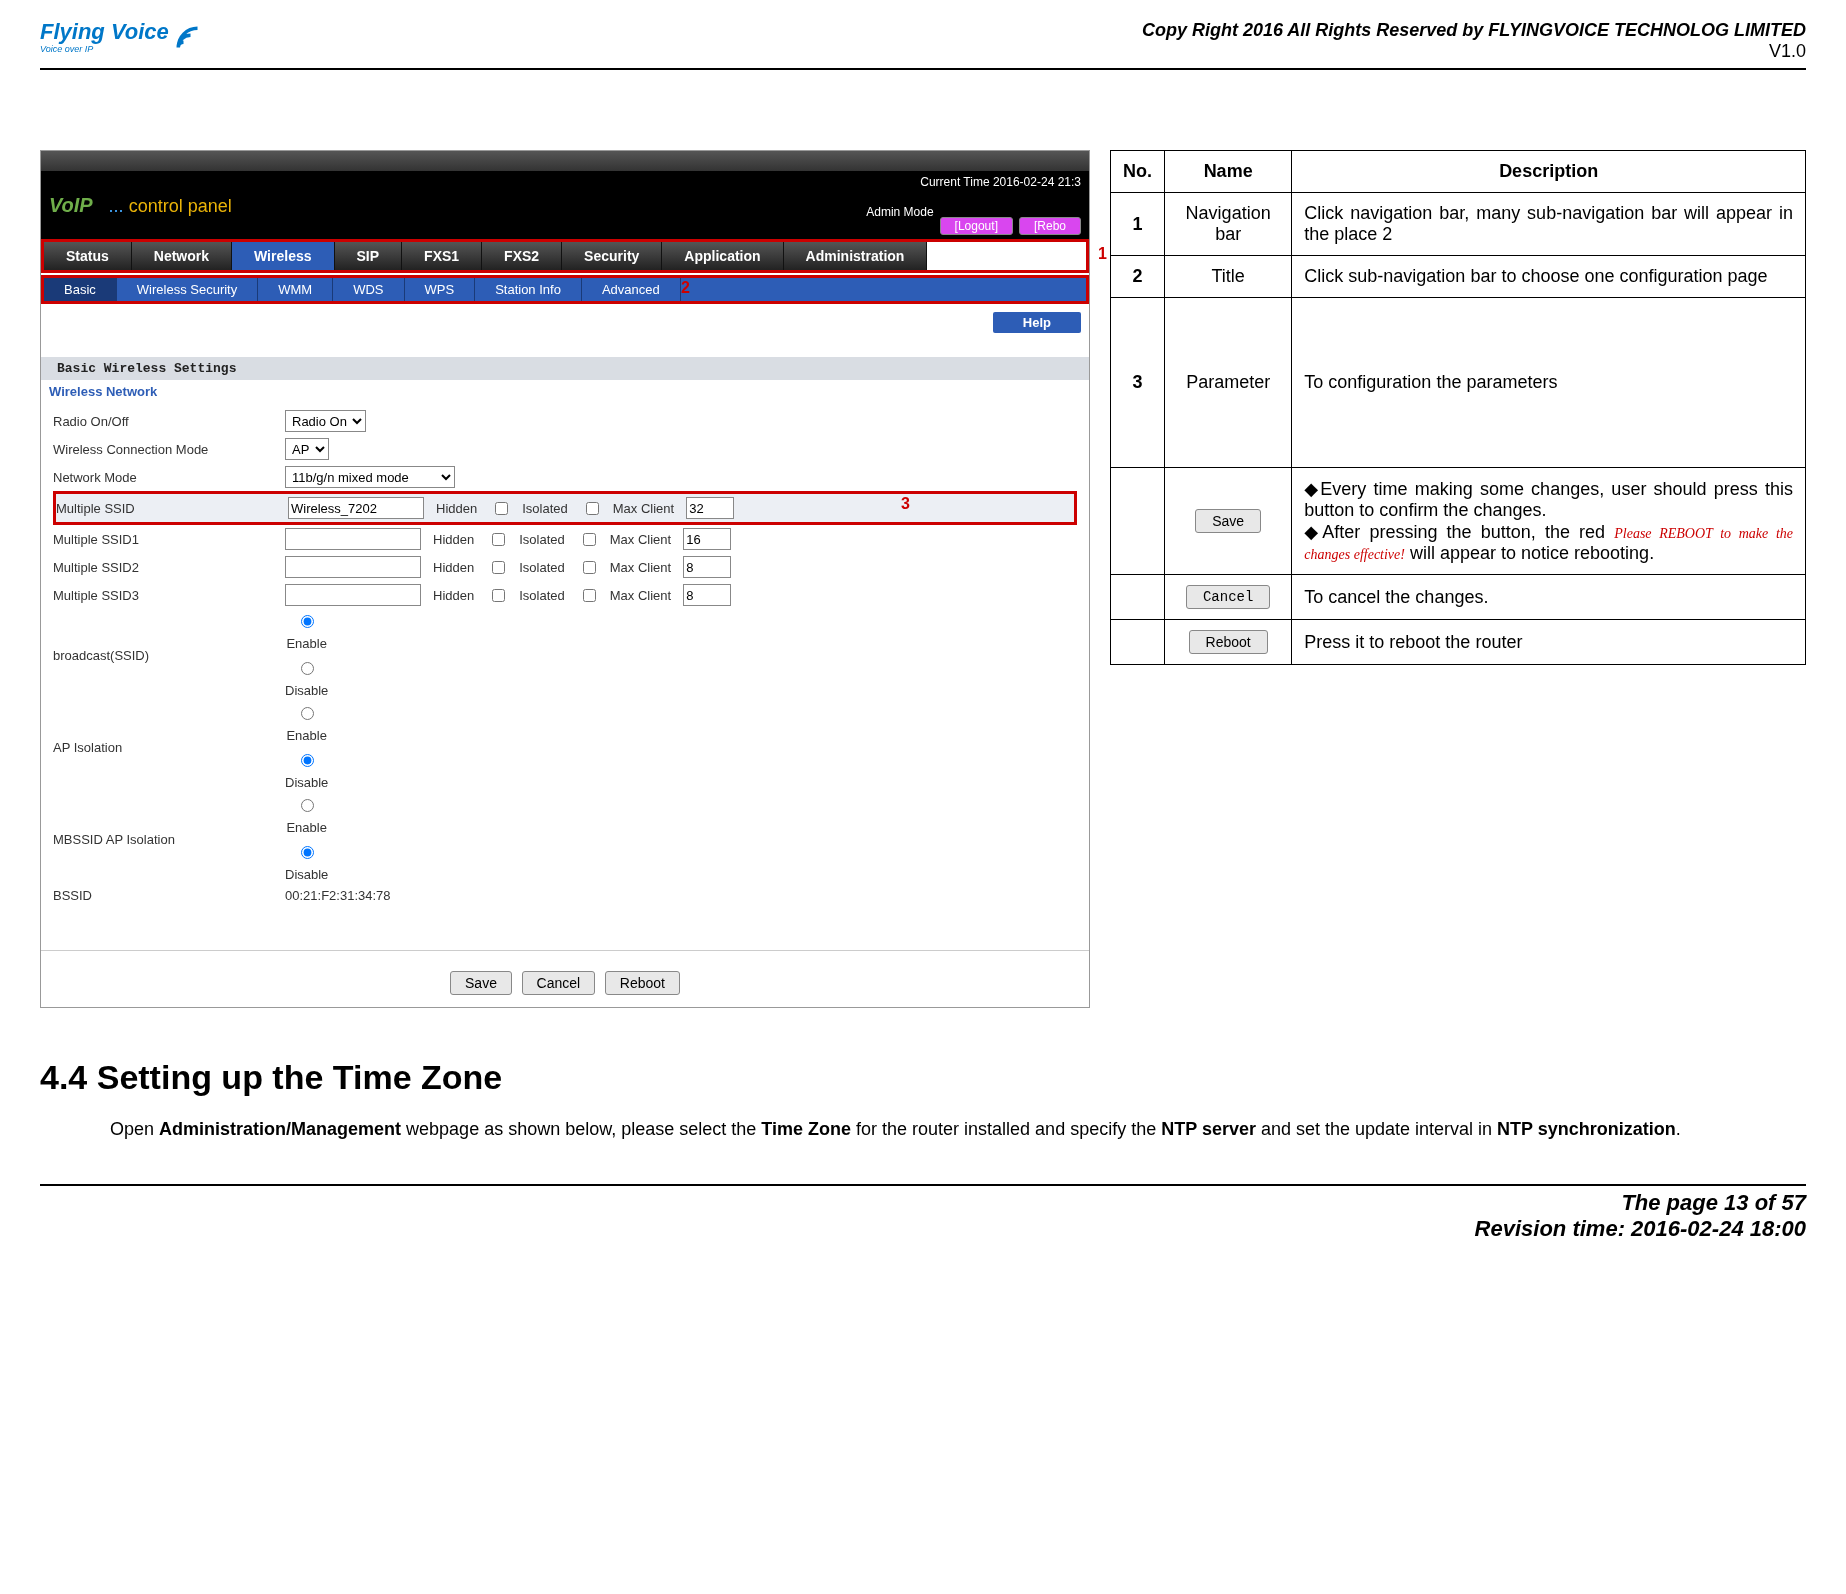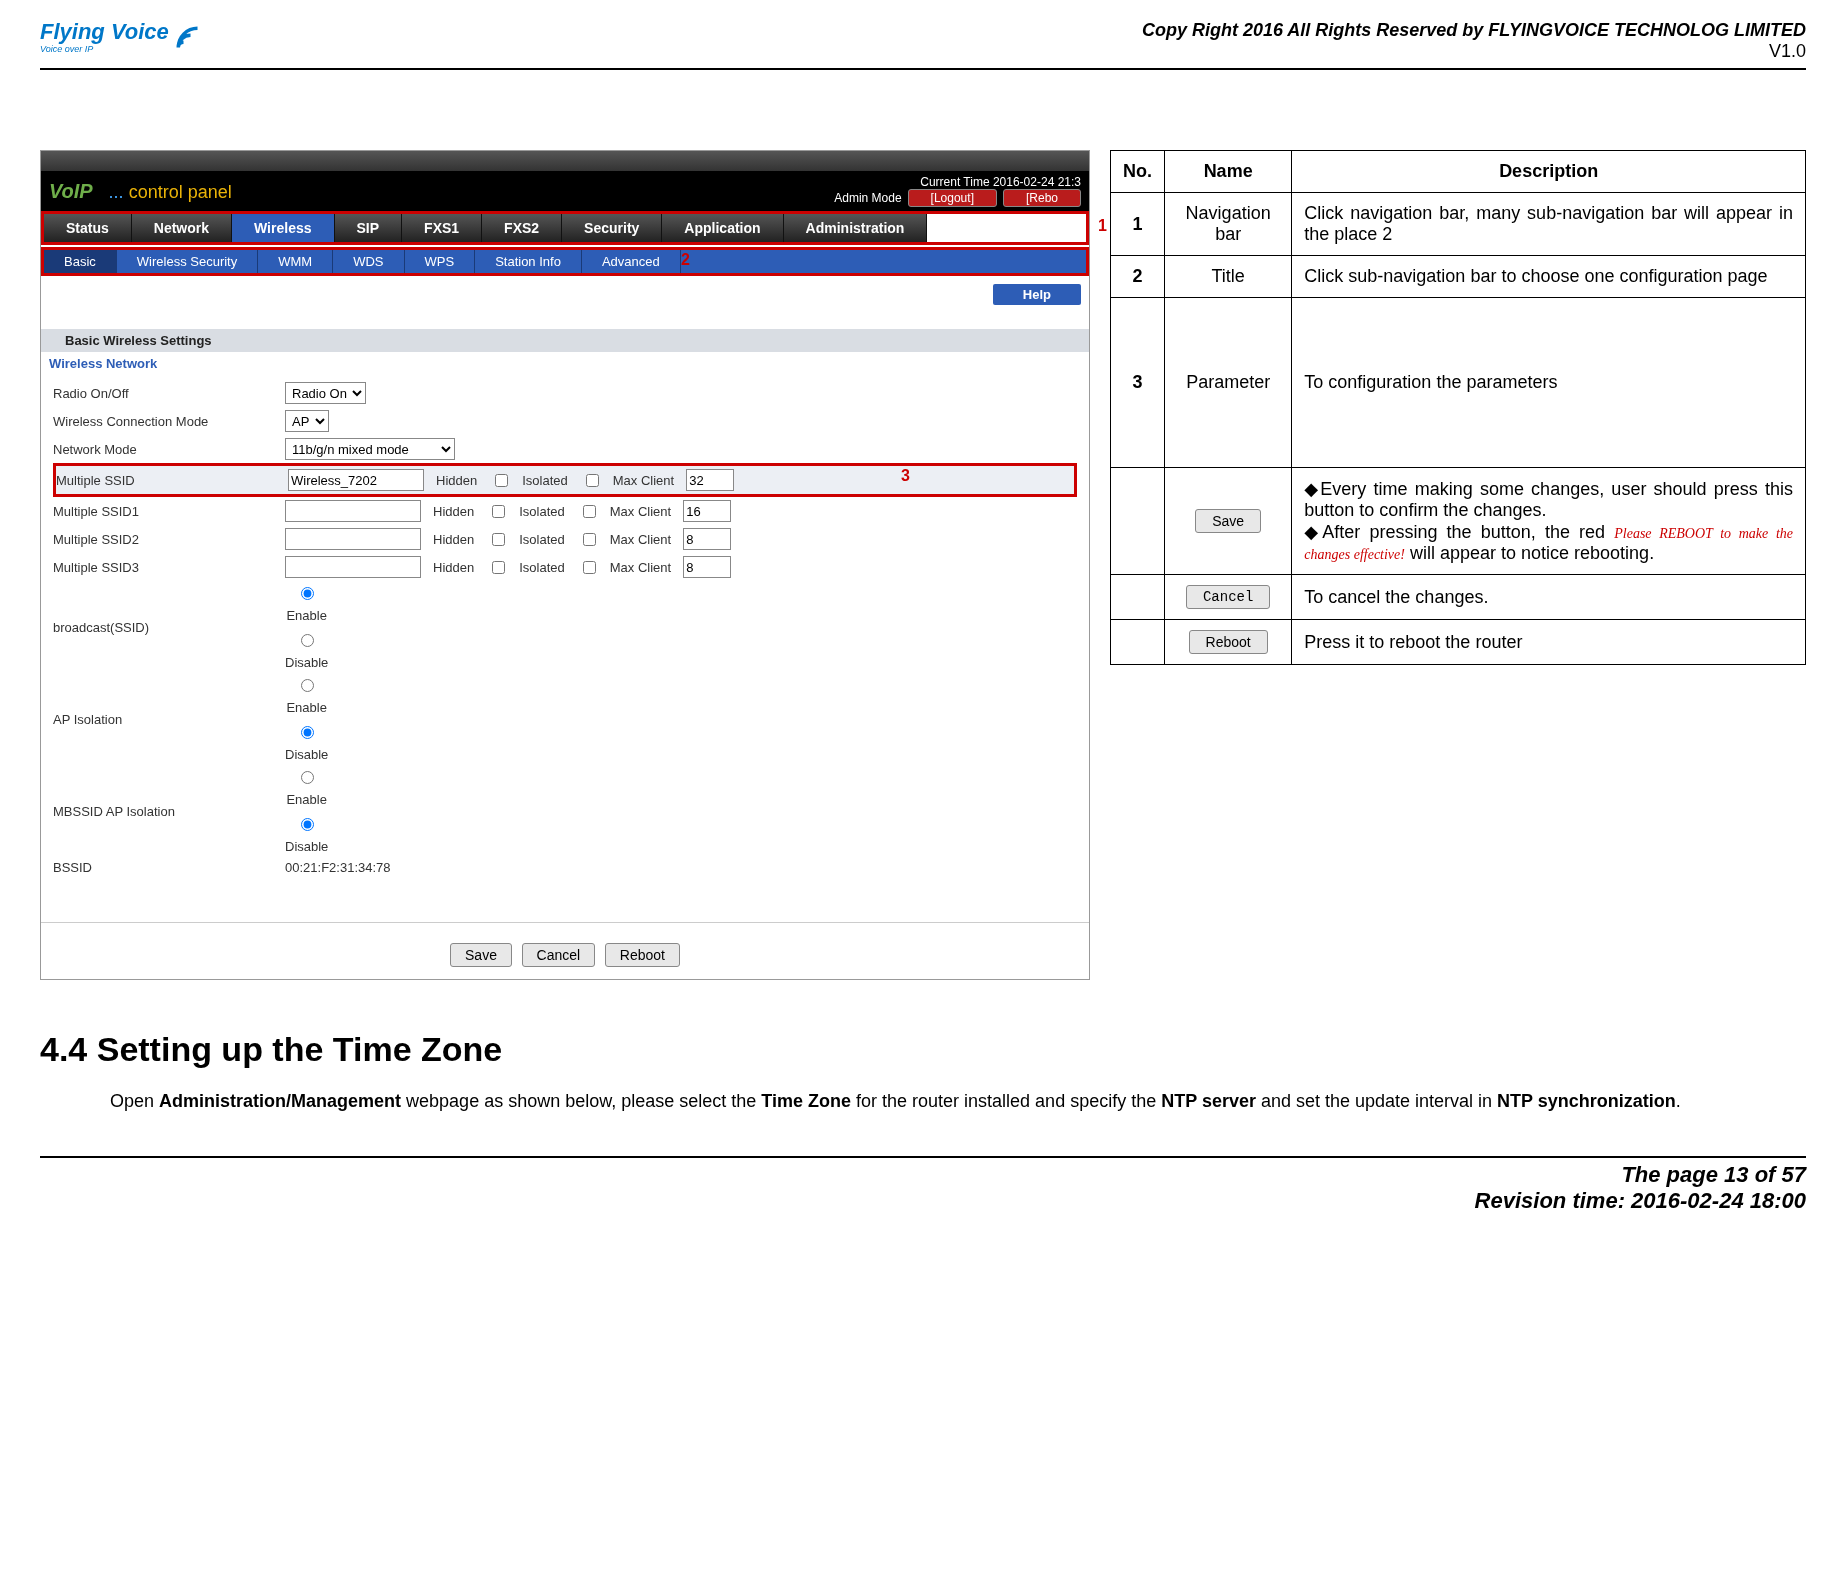--- a/index.html
+++ b/index.html
@@ -72,21 +72,21 @@
     font-weight: bold;
     color: #6fae4a;
     font-size: 20px;
     margin-right: 12px;
   }
   .controlpanel { color: #eab308; font-size: 18px;}
   .dots-anim::before { content:"... "; color:#4af; }
   .right-head { text-align:right; font-size:12px; }
   .adminmode { display:flex; align-items:center; gap:6px; justify-content:flex-end;}
   .btn-grey {
-    background:#b91c1c; border:1px solid #888; padding:1px 22px; font-size:12px; border-radius:3px;
+    background:#d946ef; border:1px solid #888; padding:1px 14px; font-size:12px; border-radius:3px;margin-top:28px;
   }
   .nav1 {
     display:flex;
     border:3px solid #c00;
     box-sizing:border-box;
   }
   .nav1 .tab {
     background: linear-gradient(#555,#222);
     color:#fff;
     padding:6px 22px;
@@ -122,22 +122,23 @@
     padding:3px 30px;
     font-size:13px;
     font-weight:bold;
     margin:8px 8px 0 0;
     border-radius:2px;
   }
   .section-title {
     background:#d9dde3;
     color:#222;
     font-weight:bold;
-    padding:4px 24px;
+    padding:4px 16px;
     clear:both;
+    font-family:Liberation Mono, monospace;
   }
   .section-sub {
     color:#2d5db6;
     font-weight:bold;
     padding:4px 8px;
   }
   .form-area { padding:4px 12px; }
   .form-row { display:flex; align-items:center; padding:3px 0; font-size:13px; gap:12px;}
   .form-row .lbl { width:220px; }
   .sel, .inp {

